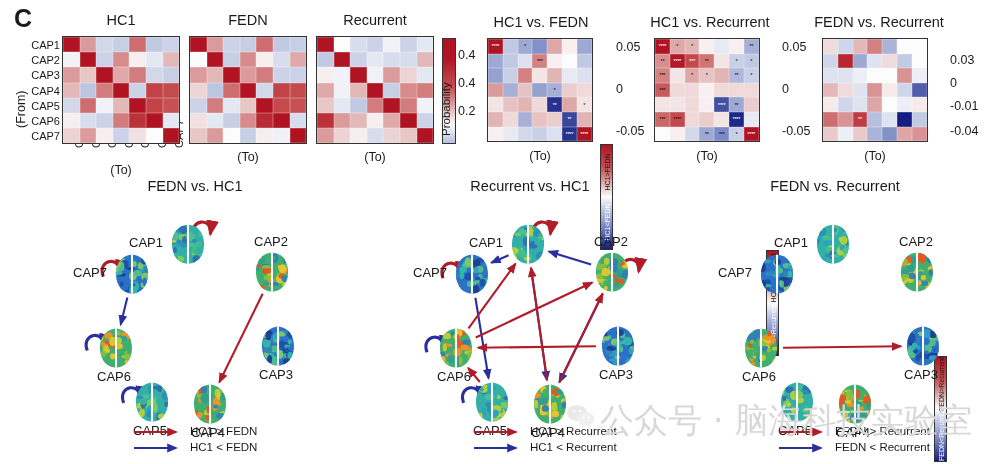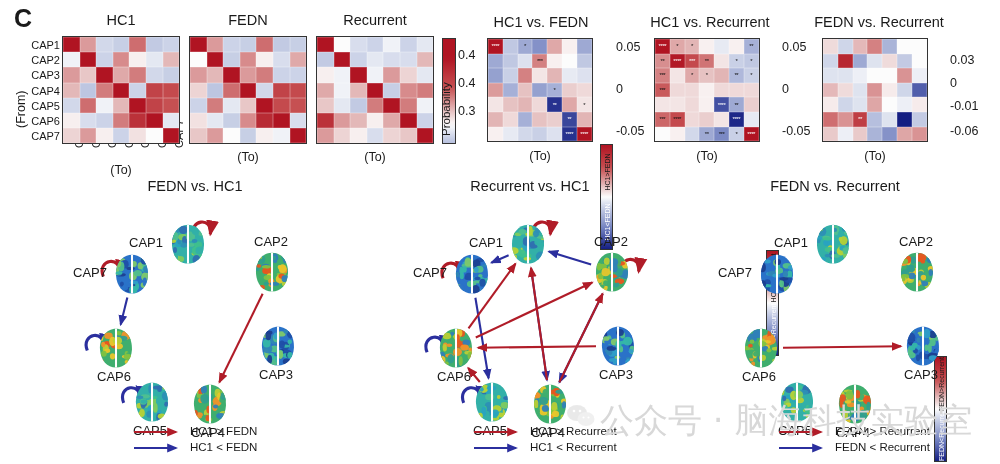--- a/index.html
+++ b/index.html
@@ -222,21 +222,21 @@
     </div>
 </div>
 <div class="abs mtitle" style="left:313px;top:12px;width:124px;">Recurrent</div>
 <div class="abs axlab" style="left:316px;top:150px;width:118px;text-align:center;">(To)</div>
 
 <div class="abs cbar" id="cb-prob" style="left: 442px; top: 38px; width: 12px; height: 104px; background: linear-gradient(rgb(176, 20, 34) 0%, rgb(176, 20, 34) 5%, rgb(176, 20, 34) 10%, rgb(176, 20, 34) 15%, rgb(177, 23, 37) 20%, rgb(181, 34, 45) 25%, rgb(185, 44, 53) 30%, rgb(189, 55, 62) 35%, rgb(193, 65, 70) 40%, rgb(196, 75, 78) 45%, rgb(202, 94, 96) 50%, rgb(209, 120, 121) 55%, rgb(216, 145, 146) 60%, rgb(224, 170, 171) 65%, rgb(231, 196, 196) 70%, rgb(239, 219, 219) 75%, rgb(248, 241, 241) 80%, rgb(241, 243, 247) 85%, rgb(221, 225, 239) 90%, rgb(201, 208, 230) 95%, rgb(184, 193, 223) 100%);"></div>
 <div class="abs cbtitle" style="left:440px;top:136px;">Probability</div>
 <div class="abs" id="cb-prob-ticks" style="position: absolute; left: 0px; top: 0px;">
     <div class="cbtick" style="left: 458px; top: 47.68px;">0.4</div>
     <div class="cbtick" style="left: 458px; top: 75.76px;">0.4</div>
-    <div class="cbtick" style="left: 458px; top: 103.84px;">0.3</div>
+    <div class="cbtick" style="left: 458px; top: 103.84px;">0.2</div>
   </div>
 
 <div class="abs" id="cmp0-wrap" style="left:487px;top:38px;">
   <div class="matrix" id="cmp0" style="grid-template-columns:repeat(7,14.8px);grid-template-rows:repeat(7,14.6px);">
       <div class="cell" style="background: rgb(176, 20, 34); box-shadow: rgba(255, 255, 255, 0.35) 0px 0px 0px 0.5px inset;">
         <span class="sig w">****</span>
       </div>
       <div class="cell" style="background: rgb(192, 200, 226); box-shadow: rgba(255, 255, 255, 0.35) 0px 0px 0px 0.5px inset;"></div>
       <div class="cell" style="background: rgb(158, 169, 211); box-shadow: rgba(255, 255, 255, 0.35) 0px 0px 0px 0.5px inset;">
         <span class="sig">*</span>
@@ -488,21 +488,21 @@
 <div class="abs mtitle" style="left:806px;top:14px;width:146px;">FEDN vs. Recurrent</div>
 <div class="abs axlab" style="left:822px;top:149px;width:106px;text-align:center;">(To)</div>
 <div class="abs cbar" id="cb2" style="left: 934px; top: 38px; width: 11px; height: 104px; background: linear-gradient(rgb(176, 20, 34) 0%, rgb(181, 33, 45) 5%, rgb(186, 47, 55) 10%, rgb(191, 60, 66) 15%, rgb(196, 73, 77) 20%, rgb(203, 96, 98) 25%, rgb(212, 129, 130) 30%, rgb(221, 161, 162) 35%, rgb(230, 194, 194) 40%, rgb(241, 223, 223) 45%, rgb(252, 252, 252) 50%, rgb(226, 230, 241) 55%, rgb(201, 208, 230) 60%, rgb(179, 188, 221) 65%, rgb(158, 169, 211) 70%, rgb(136, 149, 201) 75%, rgb(114, 129, 192) 80%, rgb(91, 105, 177) 85%, rgb(67, 80, 162) 90%, rgb(44, 55, 146) 95%, rgb(20, 30, 130) 100%);">
   <span class="cbar-cap" style="top:26%;">FEDN&gt;Recurrent</span>
   <span class="cbar-cap" style="top:74%;color:#fff;">FEDN&lt;Recurrent</span>
 </div>
 <div class="abs" id="cb2-ticks" style="position: absolute; left: 0px; top: 0px;">
     <div class="cbtick" style="left: 950px; top: 52.88px;">0.03</div>
     <div class="cbtick" style="left: 950px; top: 75.76px;">0</div>
     <div class="cbtick" style="left: 950px; top: 98.64px;">-0.01</div>
-    <div class="cbtick" style="left: 950px; top: 123.6px;">-0.06</div>
+    <div class="cbtick" style="left: 950px; top: 123.6px;">-0.04</div>
   </div>
 
 <div class="abs netitle" style="left:95px;top:178px;width:200px;">FEDN vs. HC1</div>
 <div class="abs" id="net0" style="left:20px;top:196px;width:330px;height:268px;">
     <svg width="330" height="268" style="position: absolute; left: 0px; top: 0px;">
       <defs>
         <marker id="net0-ar-pos" viewBox="0 0 10 10" refX="8.5" refY="5" markerWidth="5.2" markerHeight="5.2" orient="auto-start-reverse">
           <path d="M 0 1 L 10 5 L 0 9 z" fill="#b01c28"></path>
         </marker>
         <marker id="net0-ar-neg" viewBox="0 0 10 10" refX="8.5" refY="5" markerWidth="5.2" markerHeight="5.2" orient="auto-start-reverse">

